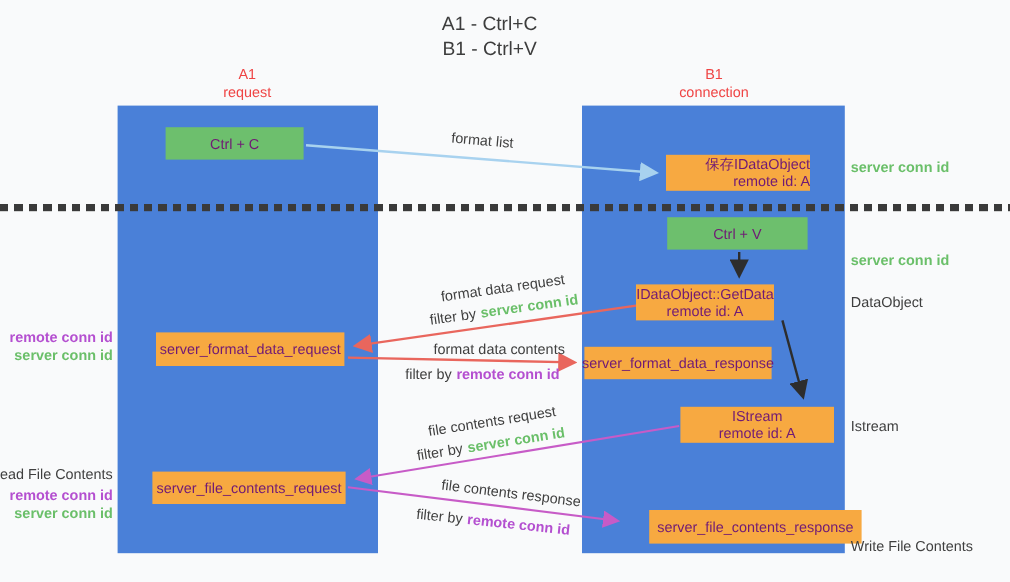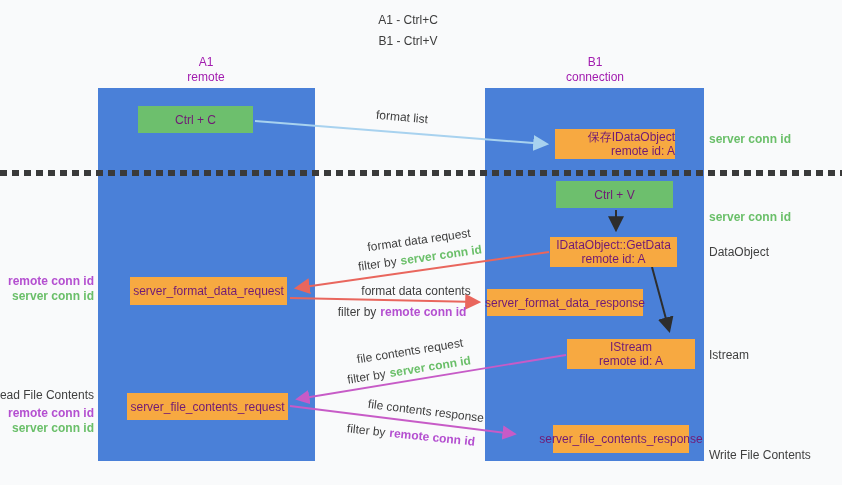--- a/index.html
+++ b/index.html
@@ -4,25 +4,25 @@
 <style>
   * { margin:0; padding:0; box-sizing:border-box; }
   body { background:#e8e8e8; font-family:"Liberation Sans", sans-serif; }
   #canvas {
     position:relative; width:842px; height:485px;
     background:#f9fafb; overflow:hidden;
     color:#3f3f3f;
   }
   .title {
     position:absolute; left:408px; top:10px; transform:translateX(-50%);
-    text-align:center; font-size:12px; line-height:21px; color:#3d3d3d;
+    text-align:center; font-size:16px; line-height:21px; color:#3d3d3d;
   }
   .lane-header {
     position:absolute; top:55px; transform:translateX(-50%);
-    text-align:center; font-size:12px; line-height:15px; color:#a21caf;
+    text-align:center; font-size:12px; line-height:15px; color:#ef4444;
   }
   .lane {
     position:absolute; top:88px; height:373px; background:#4a80d8; z-index:1;
   }
   .divider {
     position:absolute; left:0; top:170px; width:842px; height:6px; z-index:5;
     background:repeating-linear-gradient(90deg,#3a3a3a 0 7px,transparent 7px 12px);
   }
   #arrows { position:absolute; left:0; top:0; z-index:2; pointer-events:none; }
   .node {
@@ -55,21 +55,21 @@
 
 <div id="canvas">
 
   <div class="title">
     <div>A1 - Ctrl+C</div>
     <div>B1 - Ctrl+V</div>
   </div>
 
   <div class="lane-header" style="left:206px;">
     <div>A1</div>
-    <div>remote</div>
+    <div>request</div>
   </div>
   <div class="lane-header" style="left:595px;text-align:center;">
     <div>B1</div>
     <div>connection</div>
   </div>
 
   <div class="lane" style="left:98px; width:217px;"></div>
   <div class="lane" style="left:485px; width:219px;"></div>
 
   <div class="divider"></div>
@@ -108,32 +108,32 @@
     <div>server_format_data_request</div>
   </div>
 
   <div class="node orange" style="left:555px; top:129px; width:120px; height:30px;align-items:flex-end;">
     <div>保存IDataObject</div>
     <div>remote id: A</div>
   </div>
   <div class="node green" style="left:556px; top:181px; width:117px; height:27px;">
     <div>Ctrl + V</div>
   </div>
-  <div class="node orange" style="left:550px; top:237px; width:127px; height:30px;">
+  <div class="node orange" style="left:530px; top:237px; width:115px; height:30px;">
     <div>IDataObject::GetData</div>
     <div>remote id: A</div>
   </div>
   <div class="node orange" style="left:487px; top:289px; width:156px; height:27px;">
     <div>server_format_data_response</div>
   </div>
   <div class="node orange" style="left:567px; top:339px; width:128px; height:30px;">
     <div>IStream</div>
     <div>remote id: A</div>
   </div>
-  <div class="node orange" style="left:553px; top:425px; width:136px; height:28px;">
+  <div class="node orange" style="left:541px; top:425px; width:177px; height:28px;">
     <div>server_file_contents_response</div>
   </div>
 
   <div class="alabel" style="left:402px; top:117px; transform:translate(-50%,-50%) rotate(5deg);">format list</div>
 
   <div class="alabel" style="left:419px; top:240px; transform:translate(-50%,-50%) rotate(-8deg);">format data request</div>
   <div class="alabel" style="left:420px; top:258px; transform:translate(-50%,-50%) rotate(-8deg);">
     <span class="prefix">filter by</span><span class="green-id">server conn id</span>
   </div>
 

